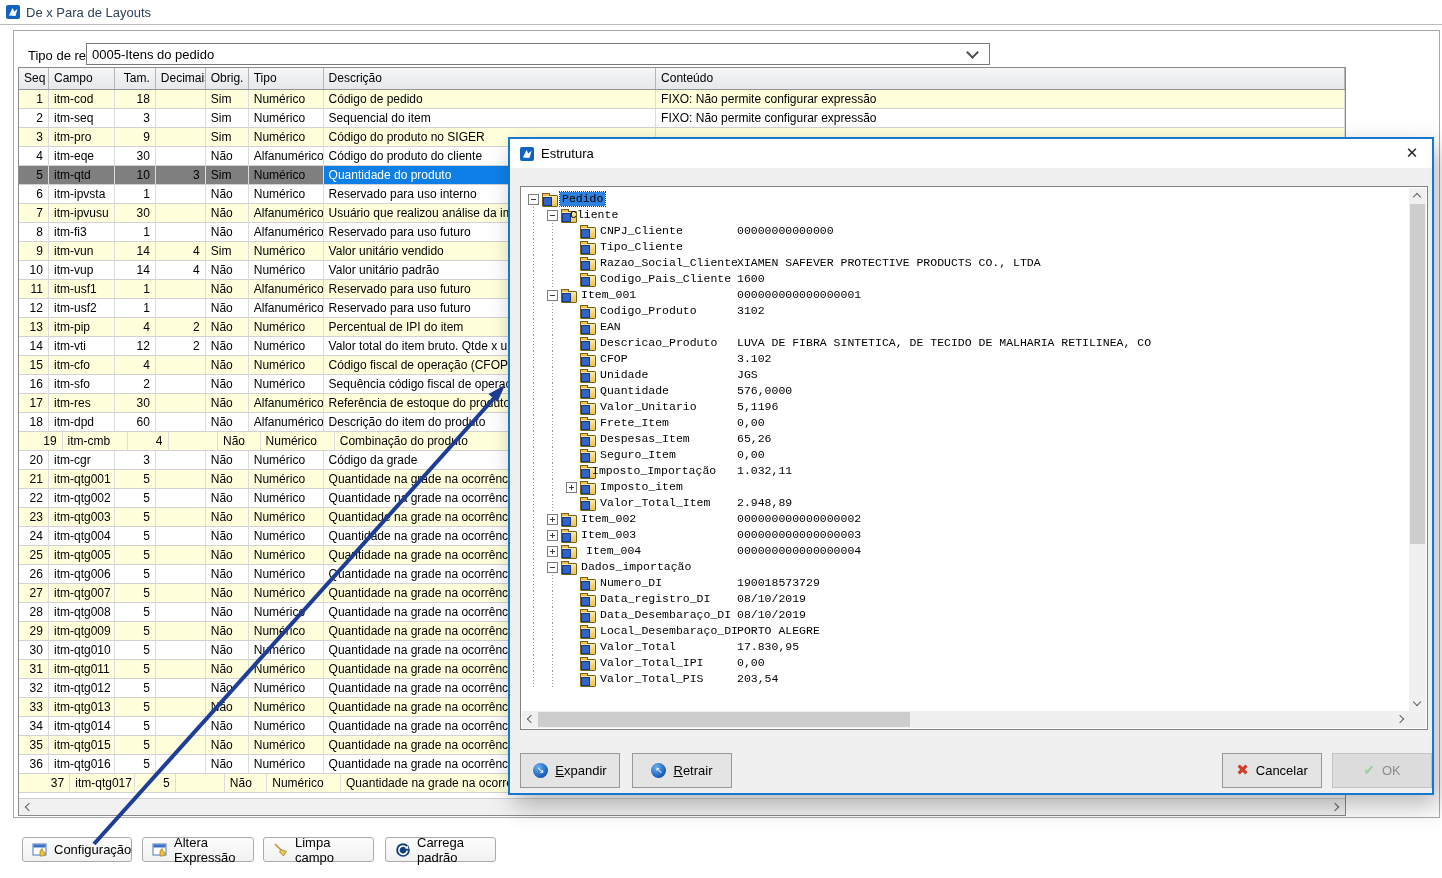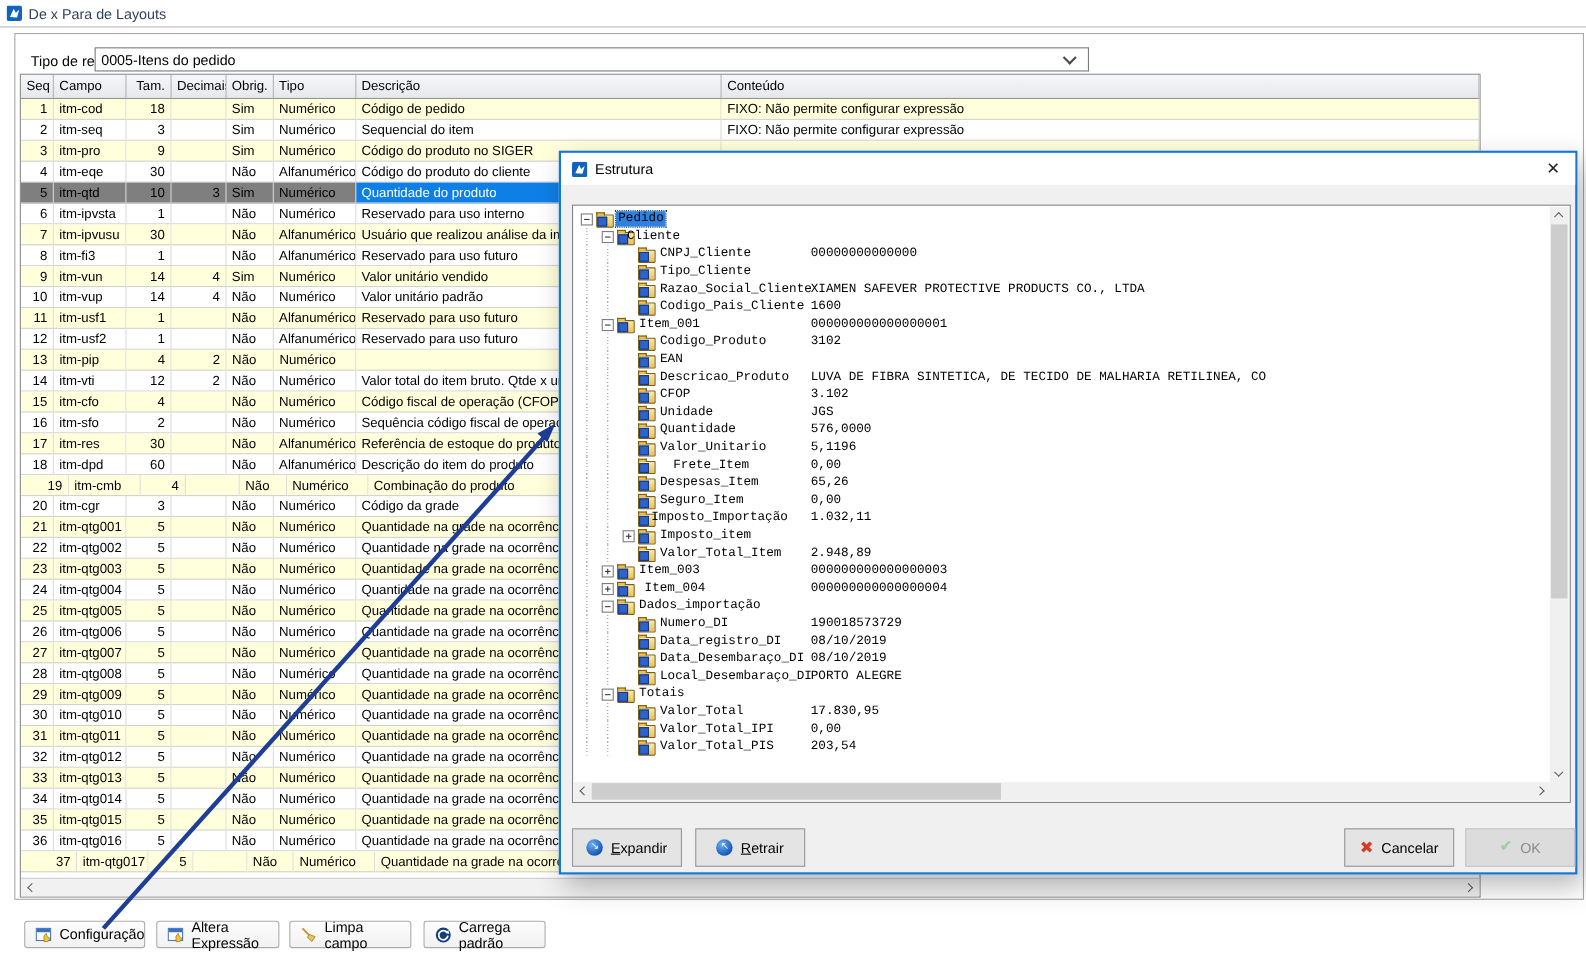--- a/index.html
+++ b/index.html
@@ -230,20 +230,21 @@
           <div class="gc" style="width: 333px;">Reservado para uso futuro</div>
           <div class="gc" style="width: 690px;"></div>
         </div>
         <div class="grow ylw">
           <div class="gc ar" style="width: 30px;">13</div>
           <div class="gc" style="width: 66px;">itm-pip</div>
           <div class="gc ar" style="width: 41px;">4</div>
           <div class="gc ar" style="width: 50px;">2</div>
           <div class="gc" style="width: 43px;">Não</div>
           <div class="gc" style="width: 75px;">Numérico</div>
+          <div class="gc" style="width: 333px;">Percentual de IPI do item</div>
           <div class="gc" style="width: 690px;"></div>
         </div>
         <div class="grow">
           <div class="gc ar" style="width: 30px;">14</div>
           <div class="gc" style="width: 66px;">itm-vti</div>
           <div class="gc ar" style="width: 41px;">12</div>
           <div class="gc ar" style="width: 50px;">2</div>
           <div class="gc" style="width: 43px;">Não</div>
           <div class="gc" style="width: 75px;">Numérico</div>
           <div class="gc" style="width: 333px;">Valor total do item bruto. Qtde x unit</div>
@@ -630,21 +631,21 @@
           <span class="gl" style="left: 11px;"></span>
           <span class="gl" style="left: 30px;"></span>
           <span class="nicon" style="left: 58px;"></span>
           <span class="tname" style="left: 76px;">Valor_Unitario</span>
           <span class="tval">5,1196</span>
         </div>
         <div class="trow">
           <span class="gl" style="left: 11px;"></span>
           <span class="gl" style="left: 30px;"></span>
           <span class="nicon" style="left: 58px;"></span>
-          <span class="tname" style="left: 88px;">Frete_Item</span>
+          <span class="tname" style="left: 76px;">Frete_Item</span>
           <span class="tval">0,00</span>
         </div>
         <div class="trow">
           <span class="gl" style="left: 11px;"></span>
           <span class="gl" style="left: 30px;"></span>
           <span class="nicon" style="left: 58px;"></span>
           <span class="tname" style="left: 76px;">Despesas_Item</span>
           <span class="tval">65,26</span>
         </div>
         <div class="trow">
@@ -667,20 +668,27 @@
           <span class="exp plus" style="left: 44px;"></span>
           <span class="nicon" style="left: 58px;"></span>
           <span class="tname" style="left: 76px;">Imposto_item</span>
         </div>
         <div class="trow">
           <span class="gl" style="left: 11px;"></span>
           <span class="gl" style="left: 30px;"></span>
           <span class="nicon" style="left: 58px;"></span>
           <span class="tname" style="left: 76px;">Valor_Total_Item</span>
           <span class="tval">2.948,89</span>
+        </div>
+        <div class="trow">
+          <span class="gl" style="left: 11px;"></span>
+          <span class="exp plus" style="left: 25px;"></span>
+          <span class="nicon" style="left: 39px;"></span>
+          <span class="tname" style="left: 57px;">Item_002</span>
+          <span class="tval">000000000000000002</span>
         </div>
         <div class="trow">
           <span class="gl" style="left: 11px;"></span>
           <span class="exp plus" style="left: 25px;"></span>
           <span class="nicon" style="left: 39px;"></span>
           <span class="tname" style="left: 57px;">Item_003</span>
           <span class="tval">000000000000000003</span>
         </div>
         <div class="trow">
           <span class="gl" style="left: 11px;"></span>
@@ -715,26 +723,20 @@
           <span class="nicon" style="left: 58px;"></span>
           <span class="tname" style="left: 76px;">Data_Desembaraço_DI</span>
           <span class="tval">08/10/2019</span>
         </div>
         <div class="trow">
           <span class="gl" style="left: 11px;"></span>
           <span class="gl" style="left: 30px;"></span>
           <span class="nicon" style="left: 58px;"></span>
           <span class="tname" style="left: 76px;">Local_Desembaraço_DI</span>
           <span class="tval">PORTO ALEGRE</span>
-        </div>
-        <div class="trow">
-          <span class="gl" style="left: 11px;"></span>
-          <span class="exp" style="left: 25px;"></span>
-          <span class="nicon" style="left: 39px;"></span>
-          <span class="tname" style="left: 57px;">Totais</span>
         </div>
         <div class="trow">
           <span class="gl" style="left: 11px;"></span>
           <span class="gl" style="left: 30px;"></span>
           <span class="nicon" style="left: 58px;"></span>
           <span class="tname" style="left: 76px;">Valor_Total</span>
           <span class="tval">17.830,95</span>
         </div>
         <div class="trow">
           <span class="gl" style="left: 11px;"></span>

